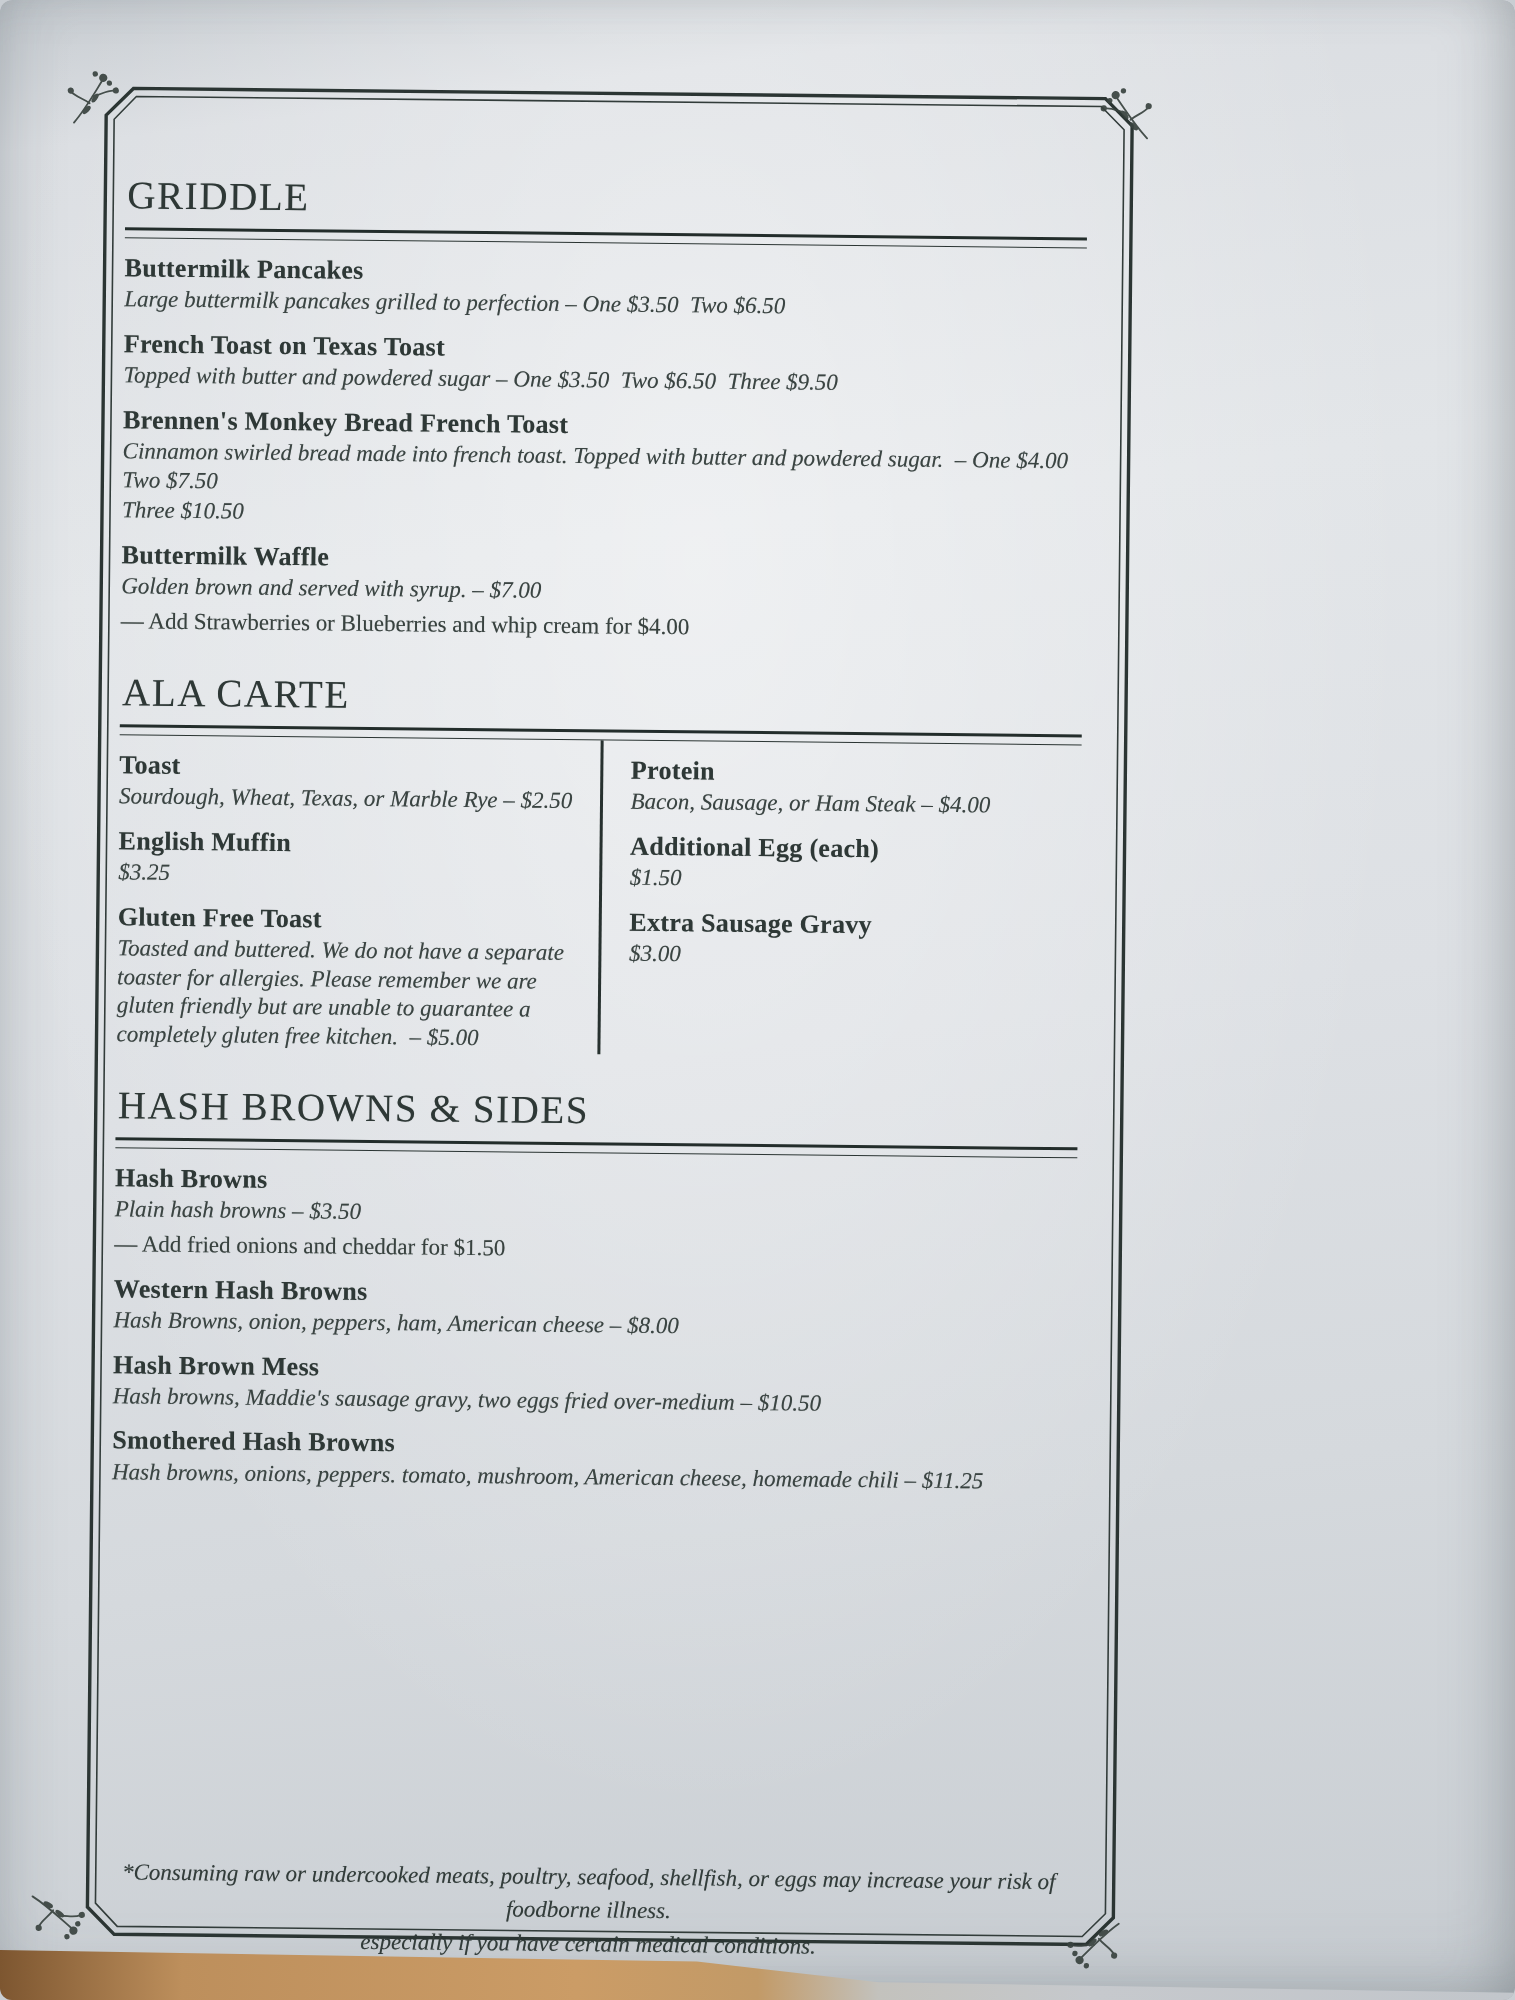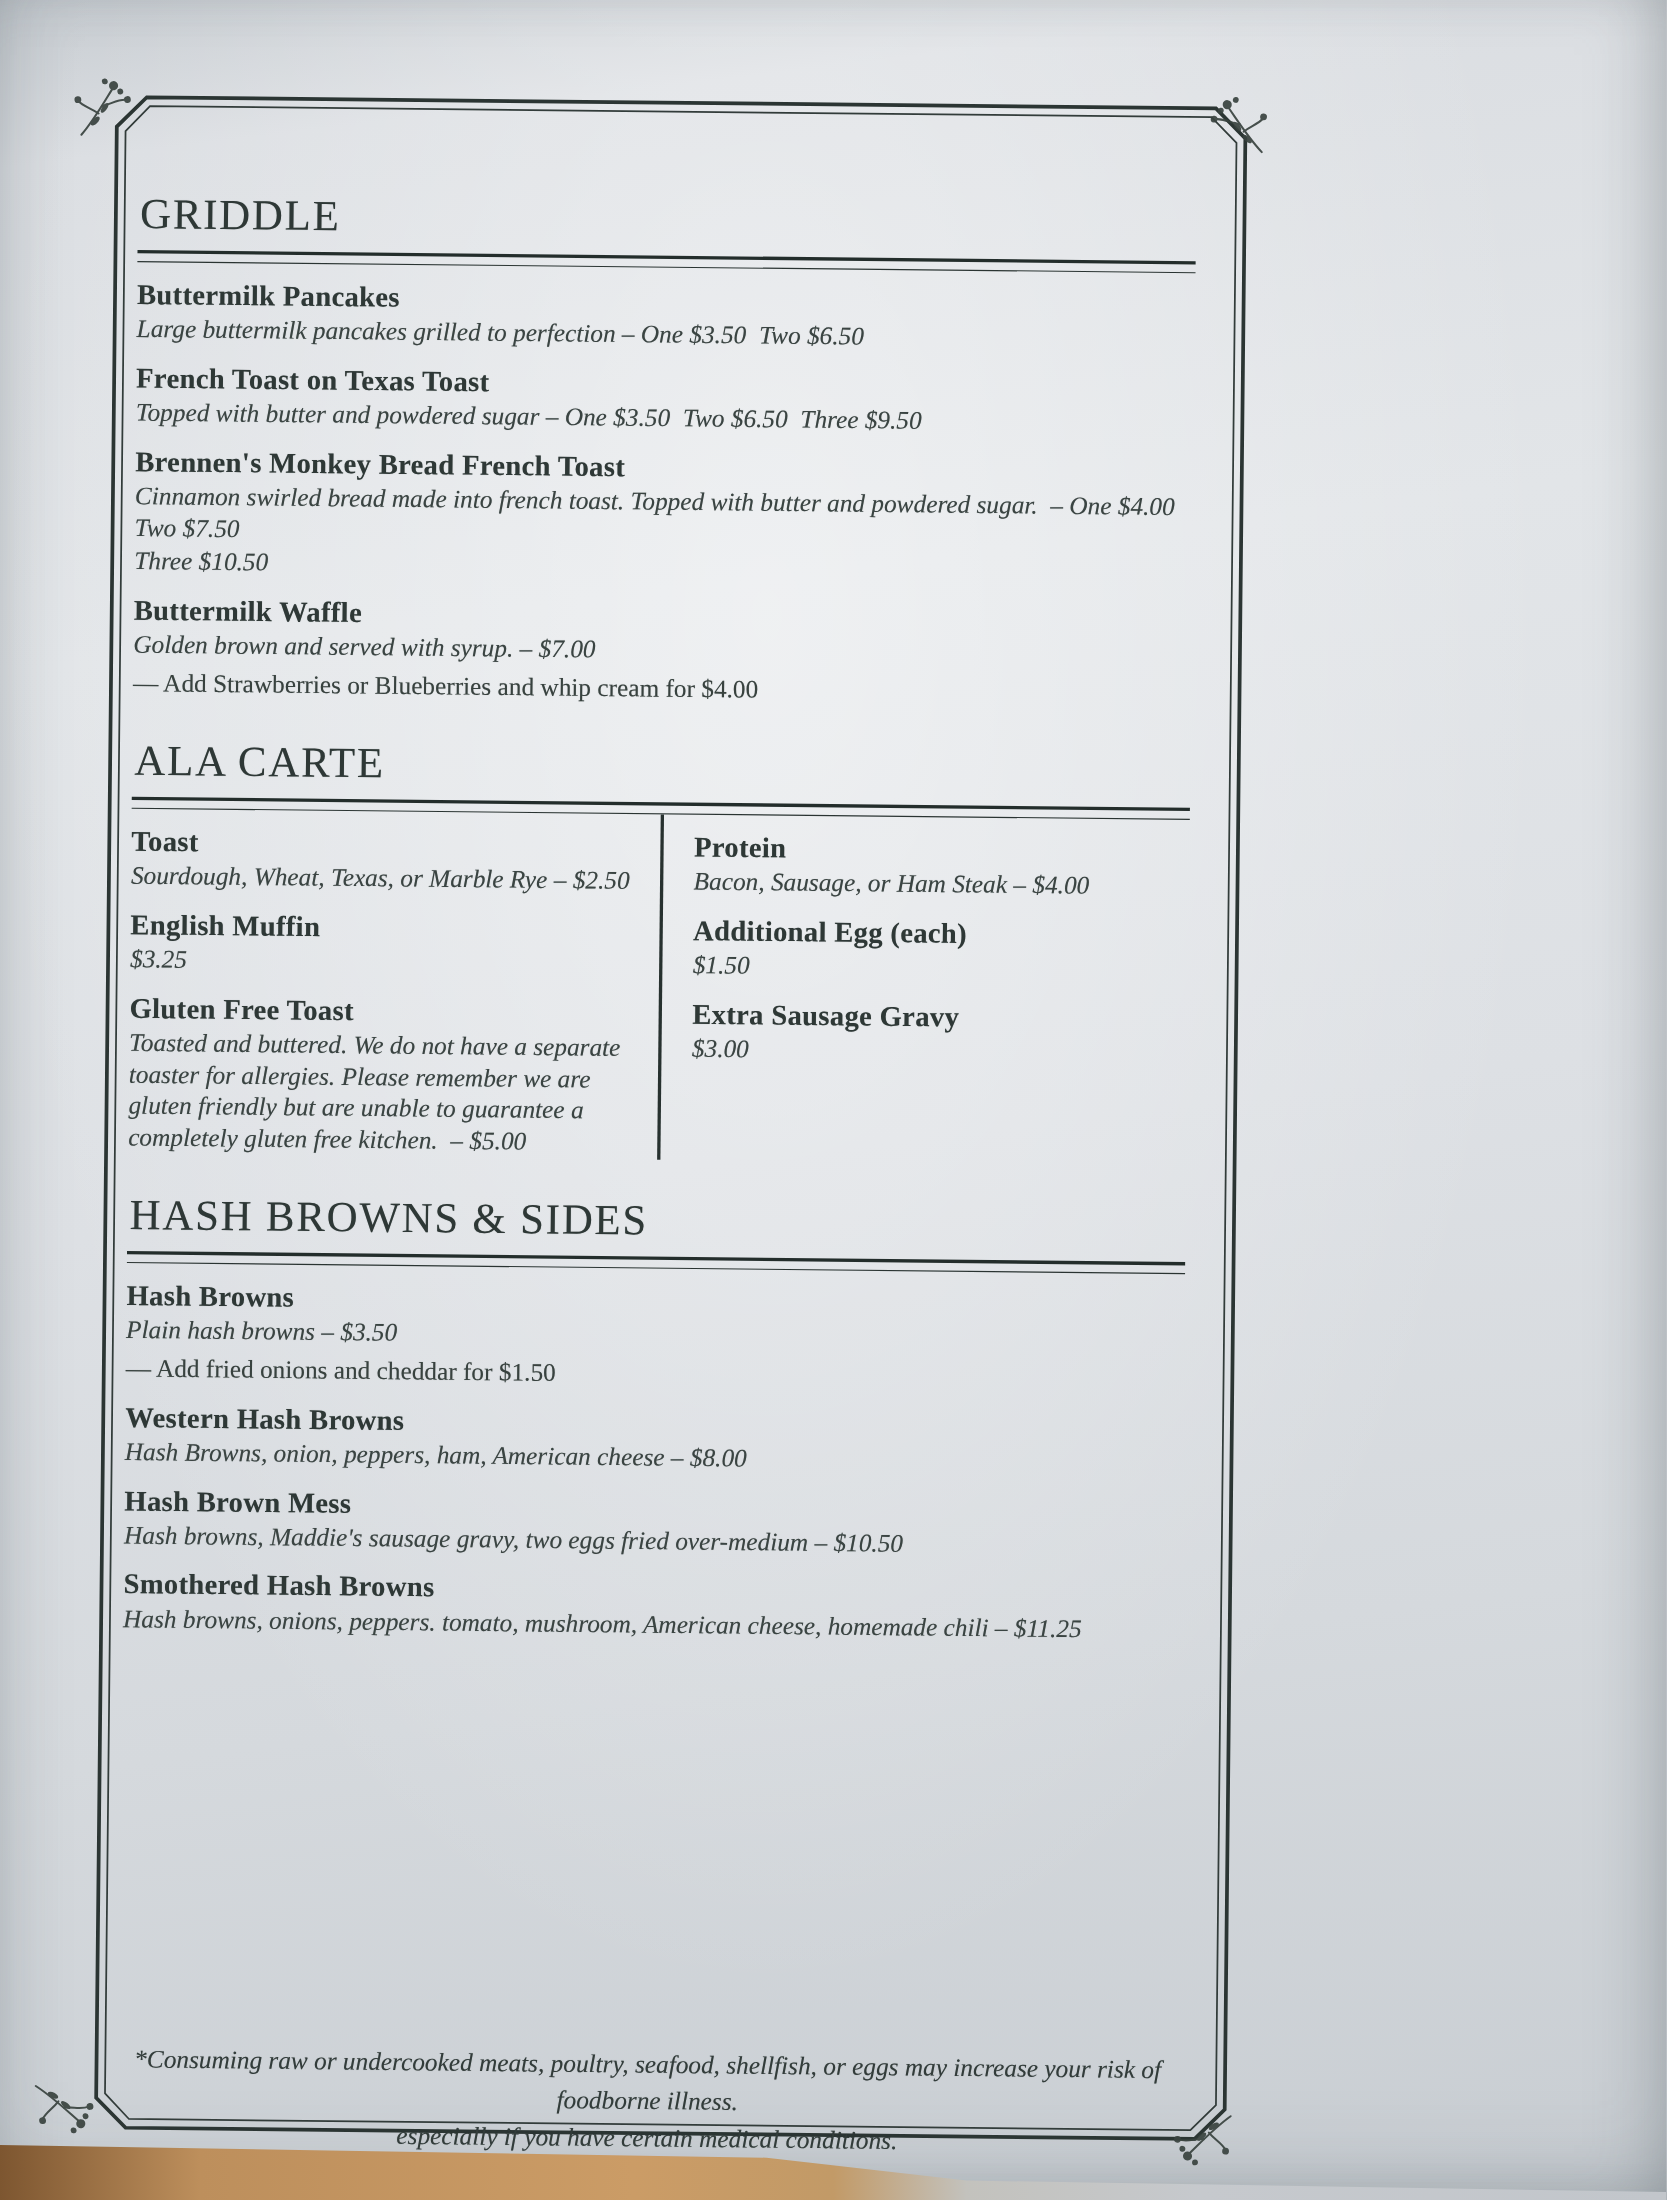--- a/index.html
+++ b/index.html
@@ -5,21 +5,21 @@
   html,body{margin:0;padding:0;width:1515px;height:2000px;overflow:hidden;}
   body{background:#c9ced3;font-family:"Liberation Serif",serif;}
 
   .photo{position:relative;width:1515px;height:2000px;
     background:
       radial-gradient(ellipse at 46% 28%, rgba(255,255,255,0.45), rgba(255,255,255,0) 62%),
       linear-gradient(173deg,#c6cbd0 0%,#dbdee2 7%,#e2e5e8 28%,#dde0e4 52%,#d5d9dd 74%,#c8cdd2 100%);
     box-shadow: inset -34px 0 70px -34px rgba(84,94,100,.4),
                 inset 34px 0 70px -40px rgba(84,94,100,.28),
                 inset 0 -46px 90px -46px rgba(84,94,100,.35);
-    overflow:hidden;}
+    overflow:hidden;border-radius:12px;}
 
   .sheet{position:absolute;inset:0;transform:rotate(0.6deg);transform-origin:50% 45%;}
 
   .frame{position:absolute;left:95px;top:92px;width:1032px;height:1852px;}
 
   .orn{position:absolute;width:62px;height:62px;color:#39433f;opacity:.92;}
   .orn.tl{left:55px;top:70px;transform:rotate(-10deg);}
   .orn.tr{left:1086px;top:76px;transform:scaleX(-1) rotate(-6deg);}
   .orn.bl{left:40px;top:1894px;transform:scaleY(-1) rotate(8deg);}
   .orn.br{left:1072px;top:1912px;transform:scale(-1,-1) rotate(4deg);}

